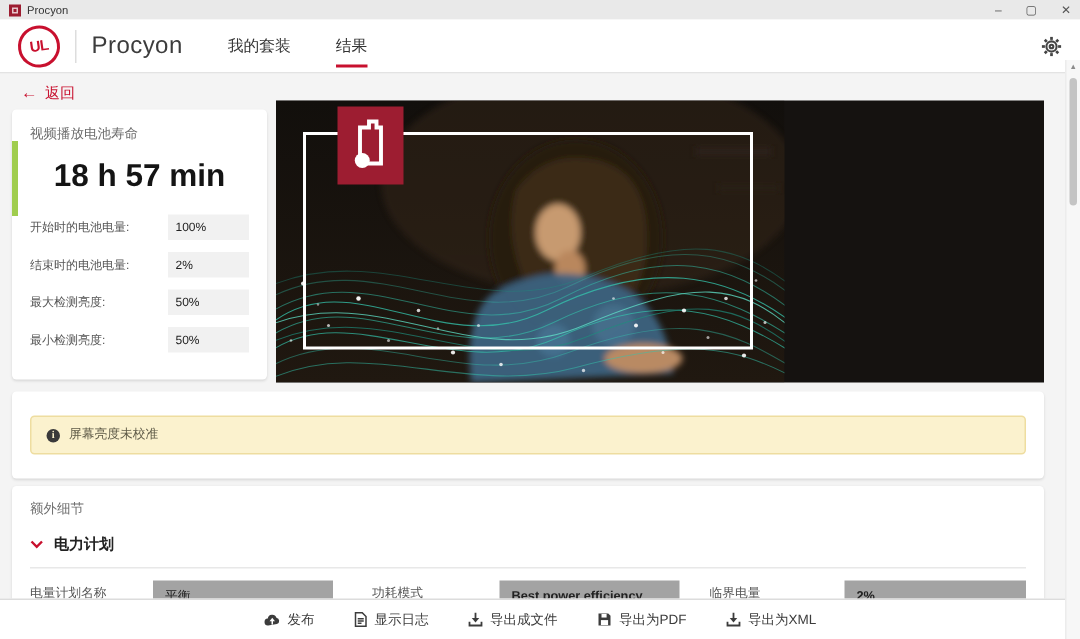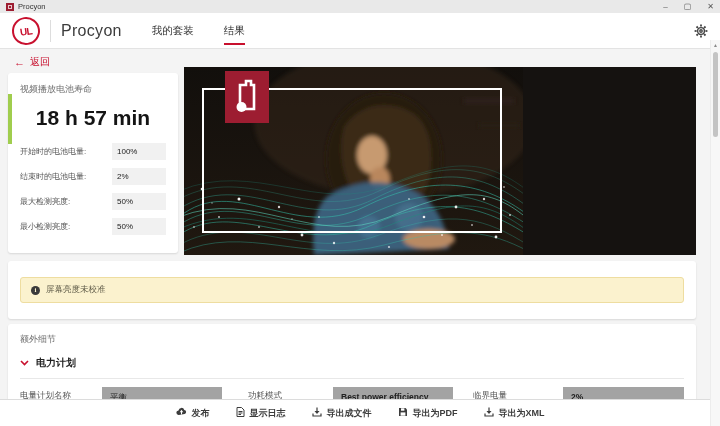--- a/index.html
+++ b/index.html
@@ -71,21 +71,21 @@
   .f-box{background:#a3a3a3;font-size:8.5px;color:#222;padding:5px 8px;box-sizing:border-box;height:18px;}
   .fl1{width:82px;} .fb1{width:120px;}
   .fl2{width:85px;margin-left:26px;} .fb2{width:120px;font-weight:bold;}
   .fl3{width:90px;margin-left:20px;} .fb3{flex:1;font-weight:bold;}
   .ghost-row{display:flex;margin-top:7px;}
   .ghost{background:#f5f5f5;height:16px;}
 
   
   .footer{position:absolute;left:0;right:0;bottom:0;height:26px;background:#fff;border-top:1px solid #dcdcdc;
           display:flex;align-items:center;justify-content:center;gap:26px;z-index:5;}
-  .f-btn{display:flex;align-items:flex-start;gap:5px;font-size:9px;color:#3c3c3c;cursor:pointer;font-weight:bold;}
+  .f-btn{display:flex;align-items:center;gap:5px;font-size:9px;color:#3c3c3c;cursor:pointer;}
   .f-btn svg{display:block;}
 
   
   .scrollbar{position:absolute;right:0;top:40px;bottom:0;width:9px;background:#f7f7f7;border-left:1px solid #ececec;z-index:9;}
   .sb-up{display:block;text-align:center;font-size:5px;color:#8a8a8a;line-height:10px;cursor:pointer;}
   .sb-thumb{position:absolute;left:1.5px;top:12px;width:5.5px;height:85px;background:#c4c4c4;border-radius:3px;cursor:pointer;}
 </style>
 </head>
 <body>
 

